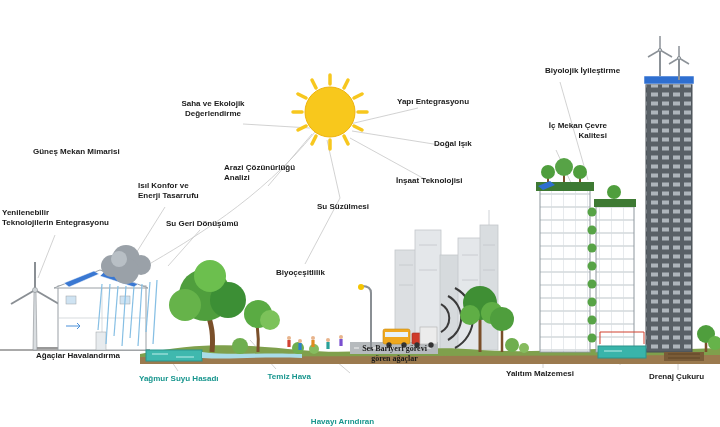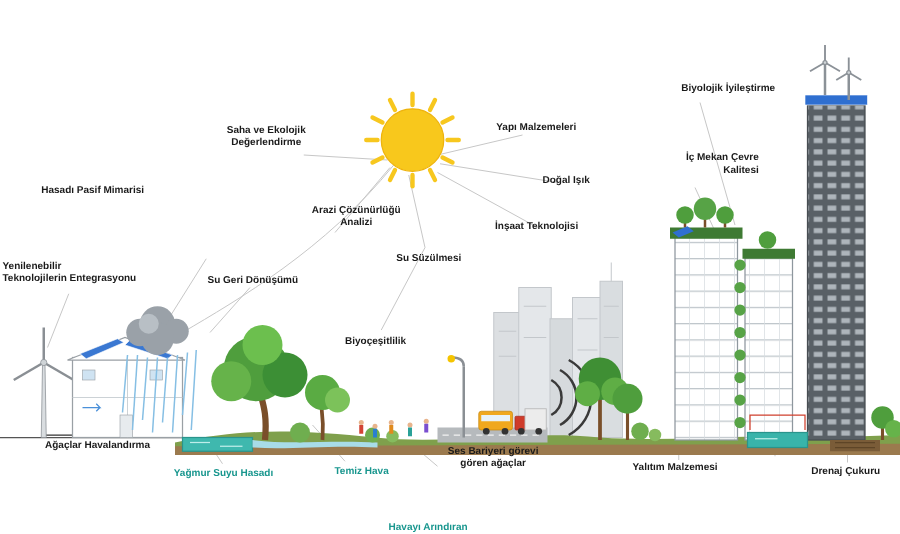--- a/index.html
+++ b/index.html
@@ -260,39 +260,41 @@
         <line x1="306" y1="126" x2="298" y2="130"></line>
         <line x1="316" y1="136" x2="312" y2="144"></line>
         <line x1="330" y1="140" x2="330" y2="149"></line>
         <line x1="344" y1="136" x2="348" y2="144"></line>
         <line x1="354" y1="126" x2="362" y2="130"></line>
       </g>
       <circle cx="330" cy="112" r="25" fill="#F8C81C" stroke="#eeb30c" stroke-width="1"></circle>
     </g>
   </svg>
 
-  <div class="lbl" style="left:33px;top:147px;width:110px;">Hasadı Pasif Mimarisi</div>
+  <div class="lbl" style="left:33px;top:147px;width:110px;">Güneş Mekan Mimarisi</div>
   <div class="lbl center" style="left:163px;top:99px;width:100px;">Saha ve Ekolojik
 Değerlendirme</div>
   <div class="lbl" style="left:2px;top:208px;width:125px;">Yenilenebilir
 Teknolojilerin Entegrasyonu</div>
+  <div class="lbl" style="left:138px;top:181px;width:80px;">Isıl Konfor ve
+Enerji Tasarrufu</div>
   <div class="lbl" style="left:166px;top:219px;width:95px;">Su Geri Dönüşümü</div>
-  <div class="lbl" style="left:240px;top:163px;width:90px;text-align:center;">Arazi Çözünürlüğü
+  <div class="lbl" style="left:224px;top:163px;width:90px;">Arazi Çözünürlüğü
 Analizi</div>
   <div class="lbl" style="left:317px;top:202px;width:65px;">Su Süzülmesi</div>
   <div class="lbl" style="left:276px;top:268px;width:70px;">Biyoçeşitlilik</div>
-  <div class="lbl" style="left:397px;top:97px;width:85px;">Yapı Malzemeleri</div>
+  <div class="lbl" style="left:397px;top:97px;width:85px;">Yapı Entegrasyonu</div>
   <div class="lbl" style="left:434px;top:139px;width:55px;">Doğal Işık</div>
   <div class="lbl" style="left:396px;top:176px;width:90px;">İnşaat Teknolojisi</div>
   <div class="lbl" style="left:508px;top:66px;width:100px;padding-left:37px;">Biyolojik İyileştirme</div>
   <div class="lbl" style="left:527px;top:121px;width:80px;text-align:right;">İç Mekan Çevre
 Kalitesi</div>
   <div class="lbl" style="left:36px;top:351px;width:100px;">Ağaçlar Havalandırma</div>
   <div class="lbl teal" style="left:139px;top:374px;width:95px;">Yağmur Suyu Hasadı</div>
   <div class="lbl teal" style="left:251px;top:372px;width:60px;text-align:right;">Temiz Hava</div>
   <div class="lbl teal center" style="left:300px;top:376px;width:85px;margin-top:41px;">Havayı Arındıran
 Ağaçlar</div>
-  <div class="lbl center" style="left:347px;top:356px;width:95px;">Ses Bariyeri görevi
+  <div class="lbl center" style="left:347px;top:344px;width:95px;font-family:Liberation Serif, serif;">Ses Bariyeri görevi
 gören ağaçlar</div>
   <div class="lbl" style="left:506px;top:369px;width:90px;">Yalıtım Malzemesi</div>
   <div class="lbl" style="left:649px;top:372px;width:65px;">Drenaj Çukuru</div>
 
 </div>
 
 </body></html>

